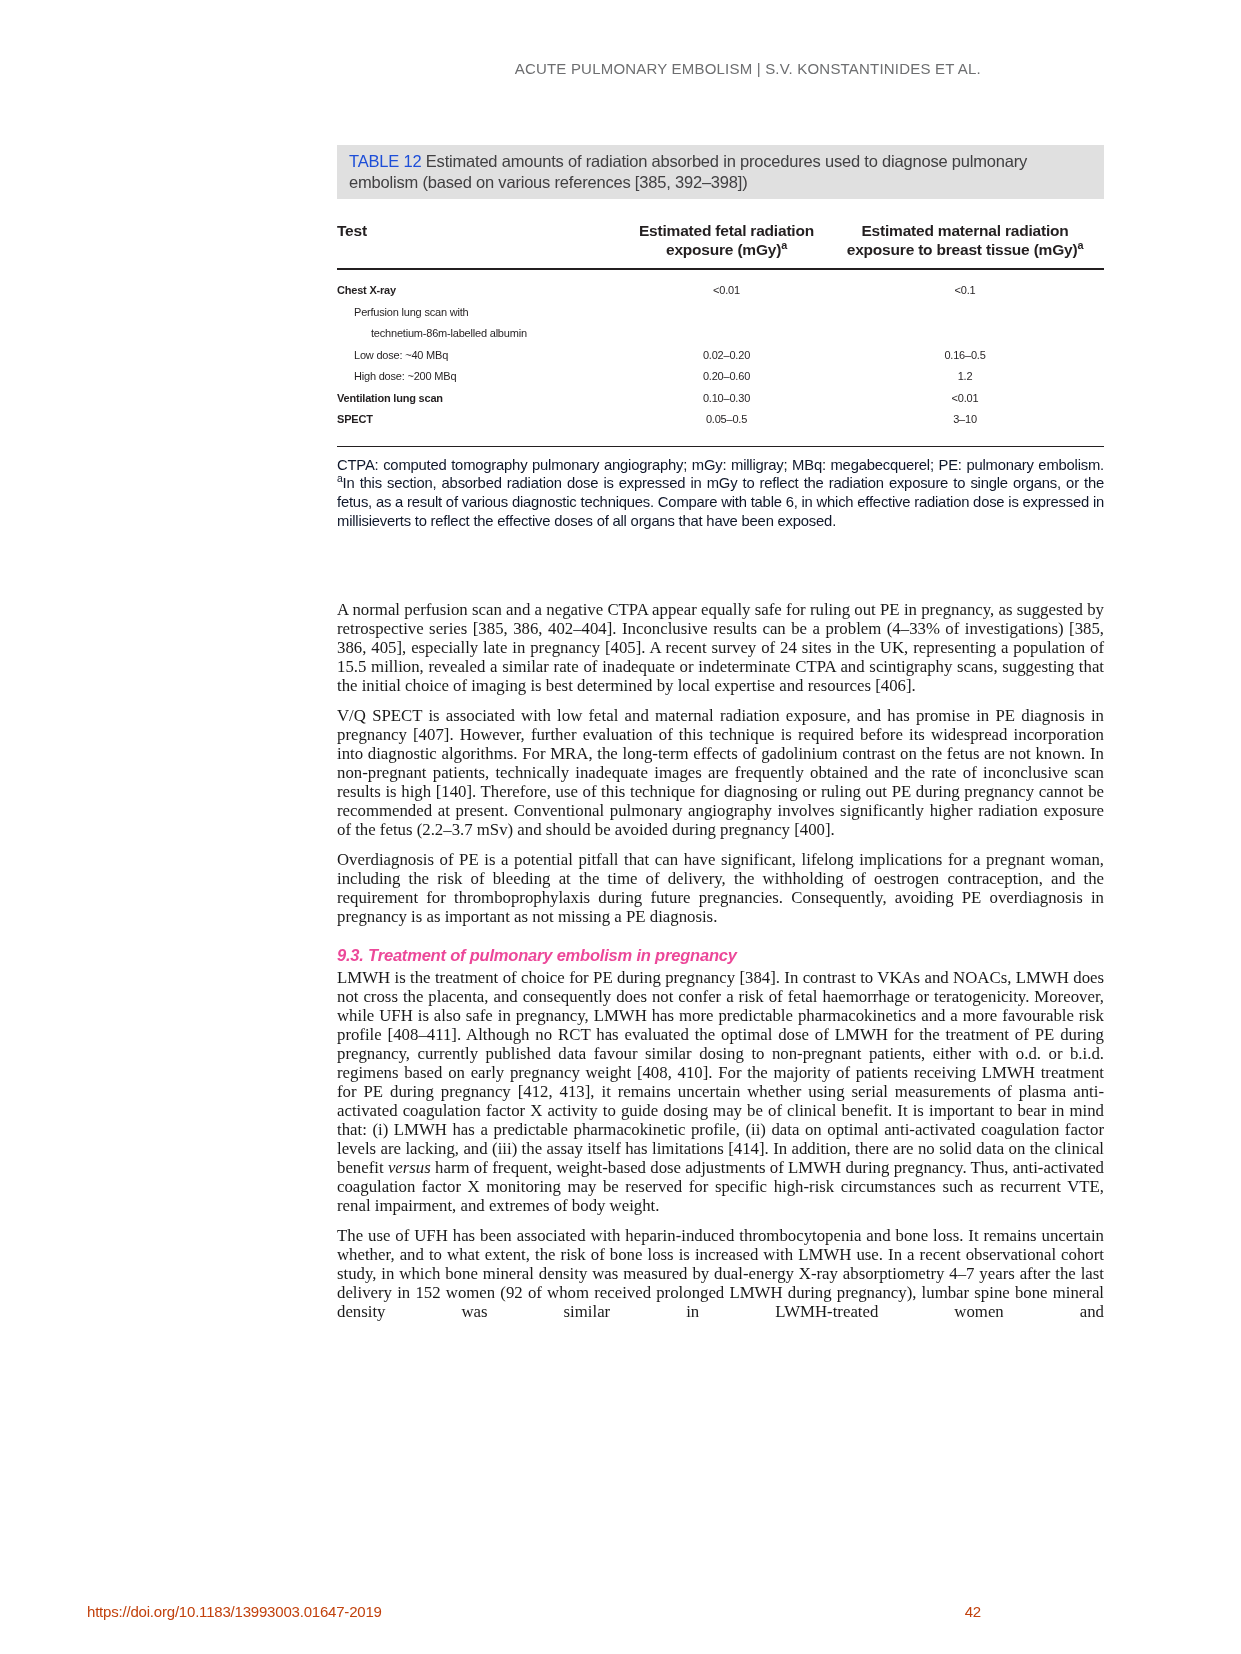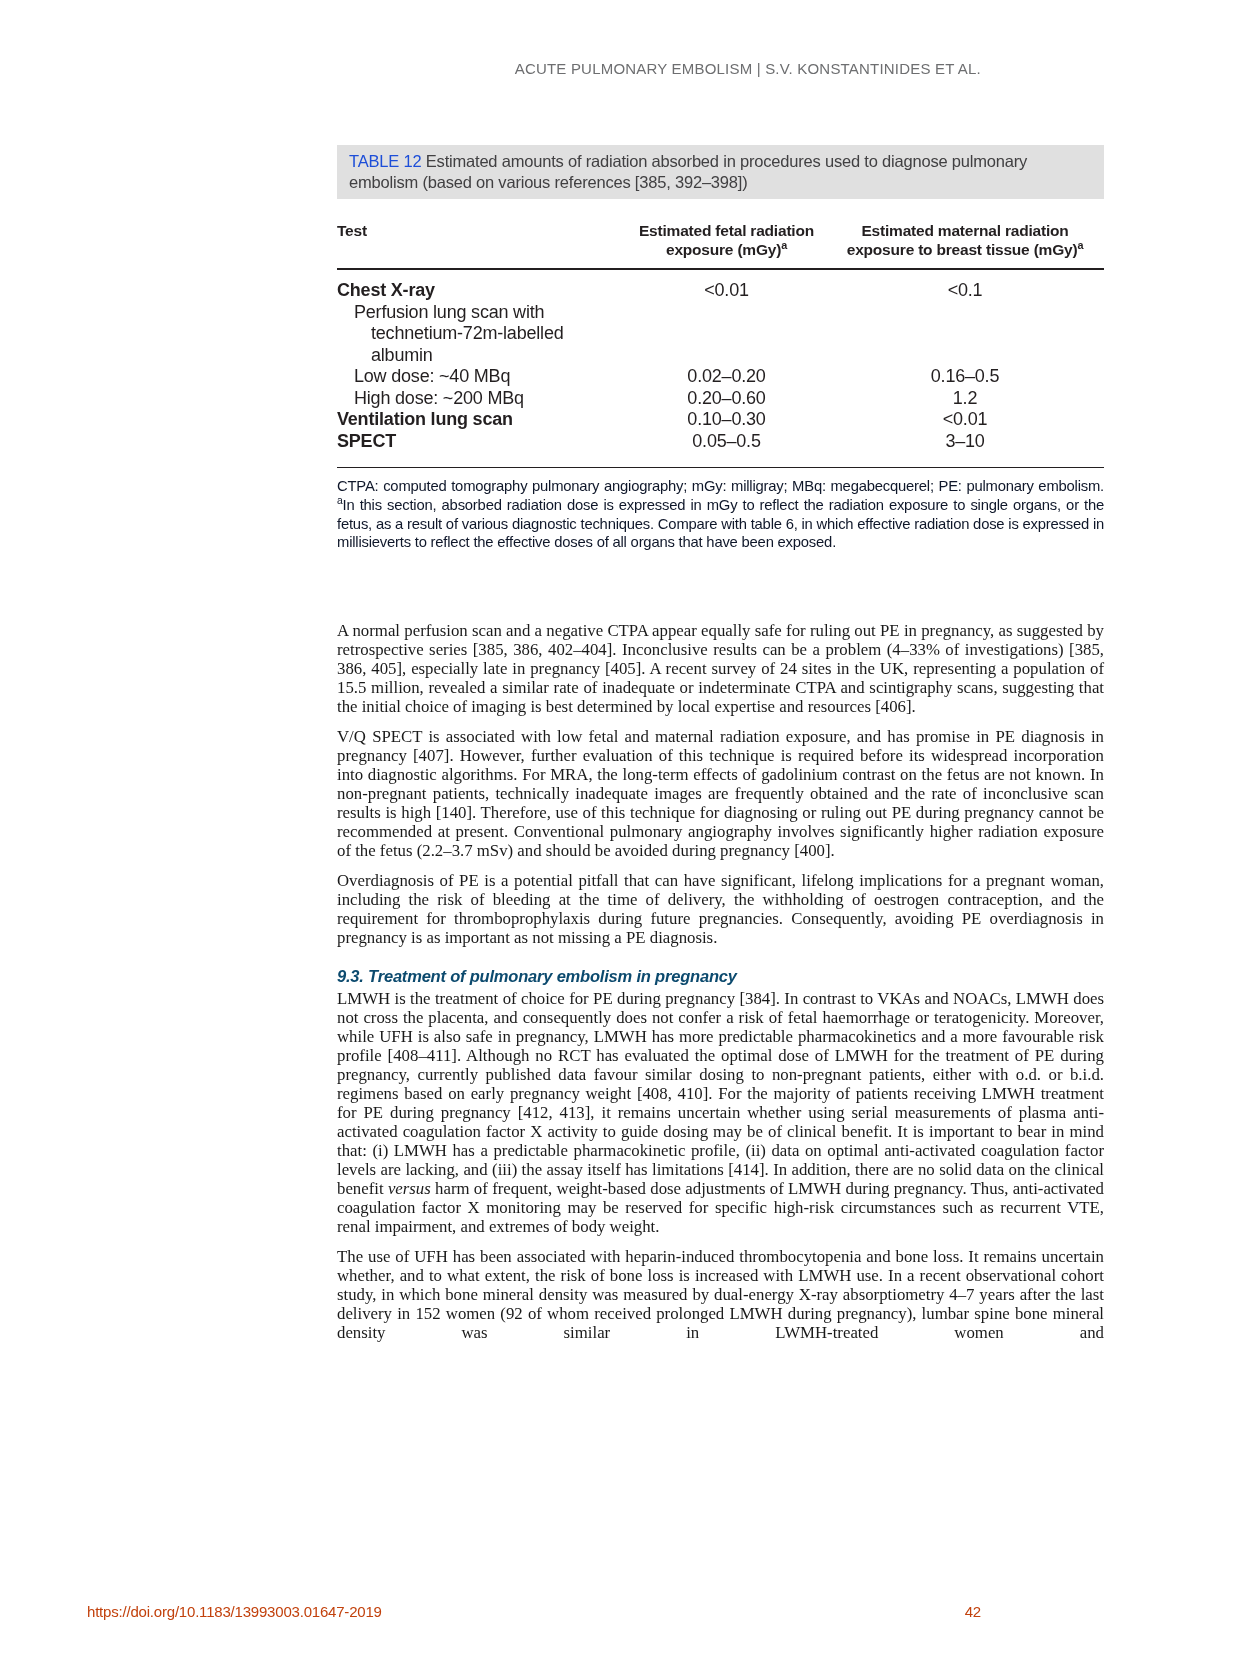--- a/index.html
+++ b/index.html
@@ -43,21 +43,21 @@
   .tbl-caption .tbl-label{color:#1d4ed8;}
   .tbl-grid{display:grid;grid-template-columns:290px 199px 278px;}
   .tbl-head{
     padding-top:22px;
     font-weight:bold;
     font-size:15.5px;
     line-height:19px;
   }
   .tbl-head .c,.tbl-row .c{text-align:center;}
   .tbl-head-rule{border-bottom:2.5px solid #231f20;margin-top:9px;}
-  .tbl-body{padding-top:10px;font-size:18px;}
+  .tbl-body{padding-top:10px;font-size:11px;}
   .tbl-row{line-height:21.5px;}
   .tbl-row .b{font-weight:bold;}
   .ind1{padding-left:17px;}
   .ind2{padding-left:34px;}
   .tbl-foot-rule{border-top:1.5px solid #231f20;margin-top:15px;}
   .tbl-footnote{
     padding-top:9px;
     font-size:14.8px;
     line-height:18.8px;
     text-align:justify;
@@ -73,21 +73,21 @@
     text-align:justify;
     color:#1a1a1a;
   }
   .bodytext p{margin:0 0 11px 0;}
   .section-heading{
     font-family:"Liberation Sans",sans-serif;
     font-style:italic;
     font-weight:bold;
     font-size:16.5px;
     letter-spacing:-0.2px;
-    color:#0c4a6e;
+    color:#ec4899;
     margin:20px 0 3px 0;
   }
   .cutoff{text-align-last:justify;margin-bottom:0;}
   .it{font-style:italic;}
   
   .footer{
     position:absolute;
     left:87px;
     right:137px;
     top:1603px;
@@ -123,21 +123,21 @@
           <div class="b">Chest X-ray</div>
           <div class="c">&lt;0.01</div>
           <div class="c">&lt;0.1</div>
         </div>
         <div class="tbl-row tbl-grid">
           <div class="ind1">Perfusion lung scan with</div>
           <div class="c"></div>
           <div class="c"></div>
         </div>
         <div class="tbl-row tbl-grid">
-          <div class="ind2">technetium-72m-labelled albumin</div>
+          <div class="ind2">technetium-86m-labelled albumin</div>
           <div class="c"></div>
           <div class="c"></div>
         </div>
         <div class="tbl-row tbl-grid">
           <div class="ind1">Low dose: ~40 MBq</div>
           <div class="c">0.02–0.20</div>
           <div class="c">0.16–0.5</div>
         </div>
         <div class="tbl-row tbl-grid">
           <div class="ind1">High dose: ~200 MBq</div>

